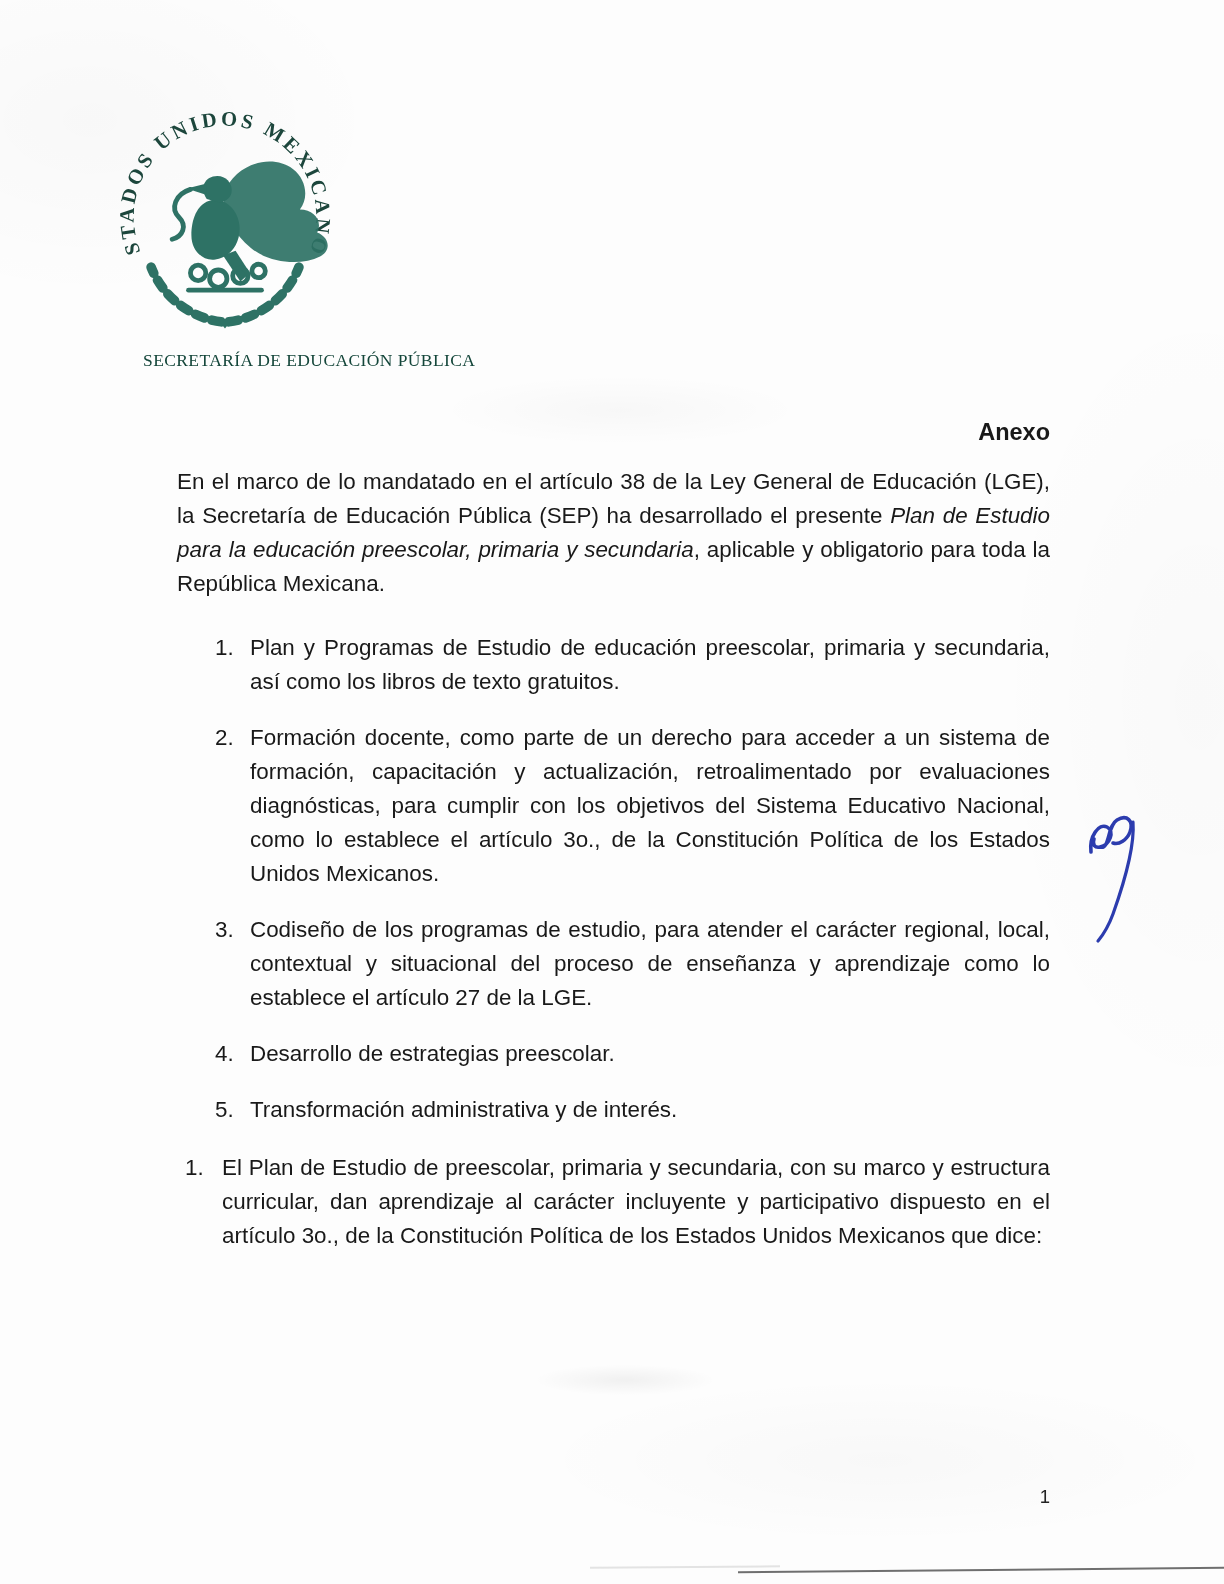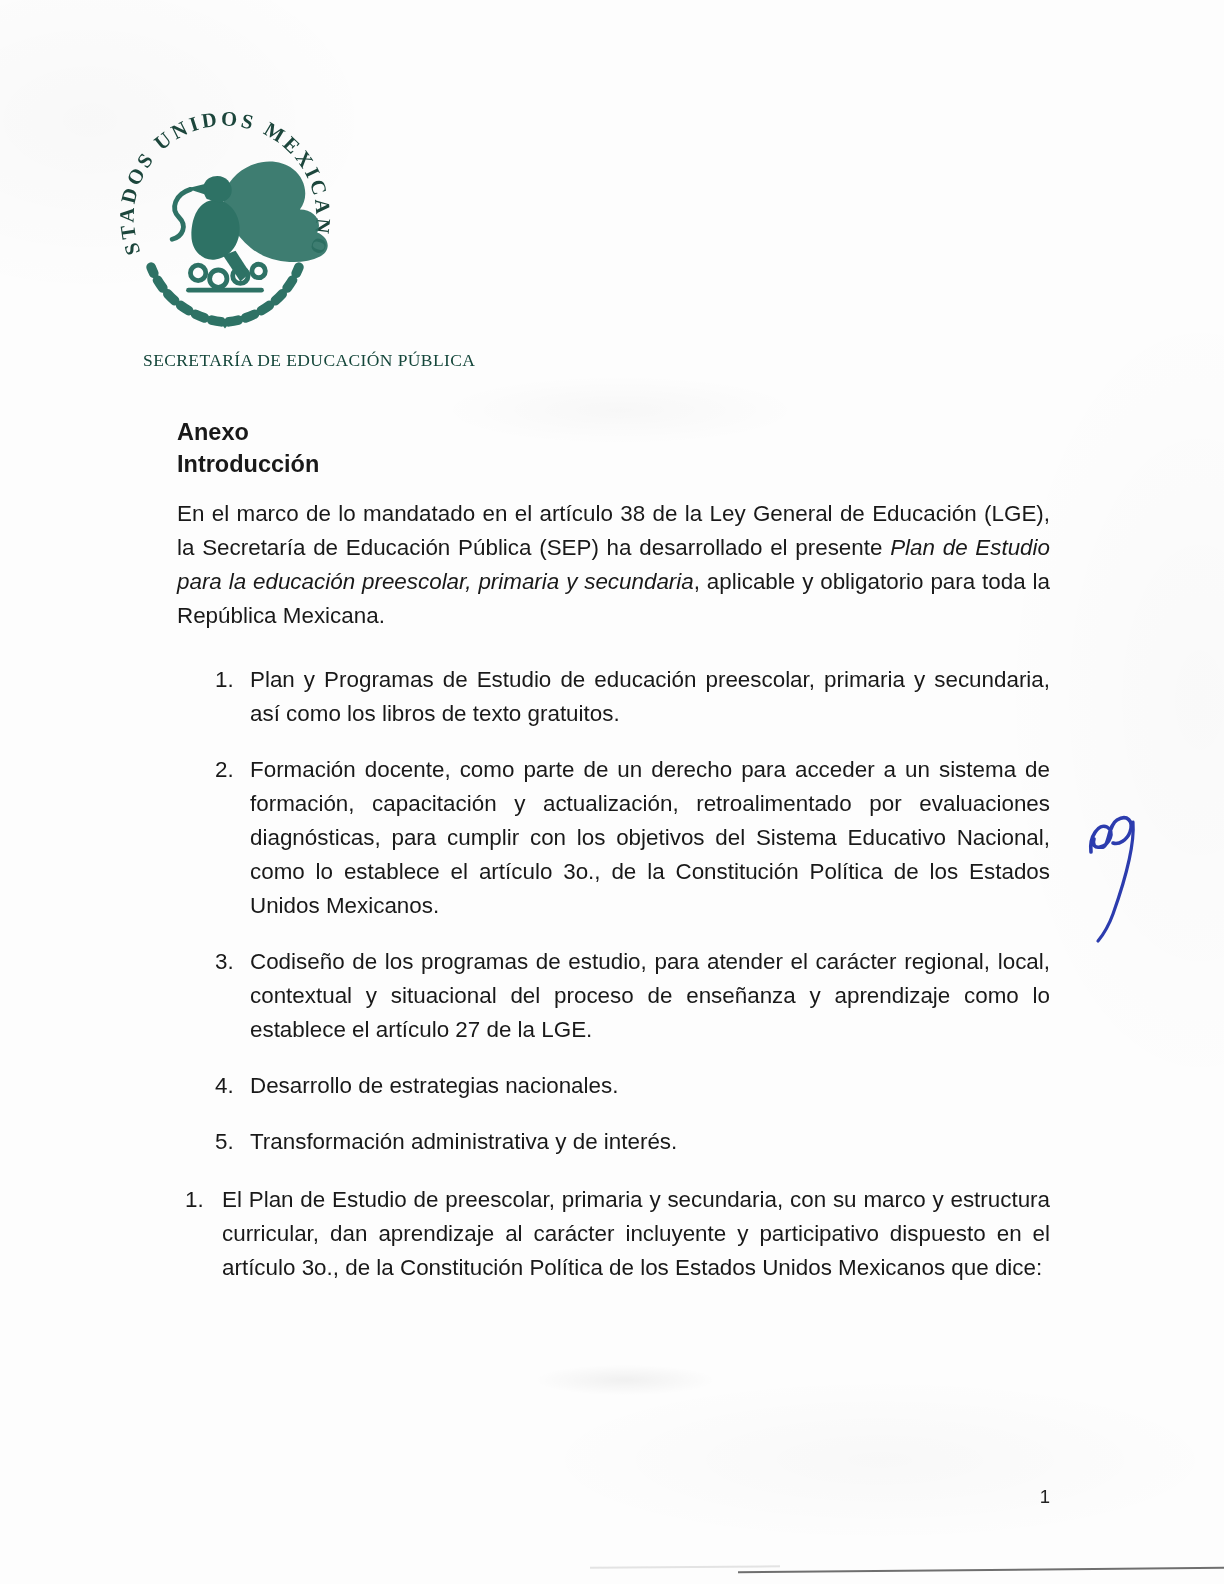--- a/index.html
+++ b/index.html
@@ -37,21 +37,21 @@
     white-space:nowrap;
     margin-left:44px;
   }
 
   
   .doc{
     position:absolute; left:177px; top:417px; width:873px;
     font-size:22.4px; line-height:34px; color:#191919;
   }
   .title{
-    margin:0; text-align:left;
+    margin:0; text-align:right;
     font-size:23.5px; font-weight:bold; line-height:30px;
   }
   .heading{
     margin:2px 0 0 0; text-align:left;
     font-size:23.5px; font-weight:bold; line-height:30px;
   }
   .para{
     margin:18px 0 0 0;
     text-align:justify;
   }
@@ -136,41 +136,40 @@
     </g>
     <path d="M112,226 L128,226 L120,236 Z" fill="#2e7265"></path>
   </svg>
 
   <div class="dept">SECRETARÍA DE EDUCACIÓN PÚBLICA</div>
 
   <div class="doc">
 
     <h1 class="title">Anexo</h1>
 
-    <h2 class="heading">Introducción</h2>
 
     <p class="para"><span>En el marco de lo mandatado en el artículo 38 de la Ley General de Educación (LGE), la Secretaría de Educación Pública (SEP) ha desarrollado el presente </span><span class="italic">Plan de Estudio para la educación preescolar, primaria y secundaria</span><span>, aplicable y obligatorio para toda la República Mexicana.</span></p>
 
 
     <div class="list">
       <div class="li">
         <span>1.</span>
         <span>Plan y Programas de Estudio de educación preescolar, primaria y secundaria, así como los libros de texto gratuitos.</span>
       </div>
       <div class="li">
         <span>2.</span>
         <span>Formación docente, como parte de un derecho para acceder a un sistema de formación, capacitación y actualización, retroalimentado por evaluaciones diagnósticas, para cumplir con los objetivos del Sistema Educativo Nacional, como lo establece el artículo 3o., de la Constitución Política de los Estados Unidos Mexicanos.</span>
       </div>
       <div class="li">
         <span>3.</span>
         <span>Codiseño de los programas de estudio, para atender el carácter regional, local, contextual y situacional del proceso de enseñanza y aprendizaje como lo establece el artículo 27 de la LGE.</span>
       </div>
       <div class="li">
         <span>4.</span>
-        <span>Desarrollo de estrategias nacionales.</span>
+        <span>Desarrollo de estrategias preescolar.</span>
       </div>
       <div class="li">
         <span>5.</span>
         <span>Transformación administrativa y de interés.</span>
       </div>
     </div>
 
     <div class="numbered-para">
       <span>1.</span>
       <span>El Plan de Estudio de preescolar, primaria y secundaria, con su marco y estructura curricular, dan aprendizaje al carácter incluyente y participativo dispuesto en el artículo 3o., de la Constitución Política de los Estados Unidos Mexicanos que dice:</span>

